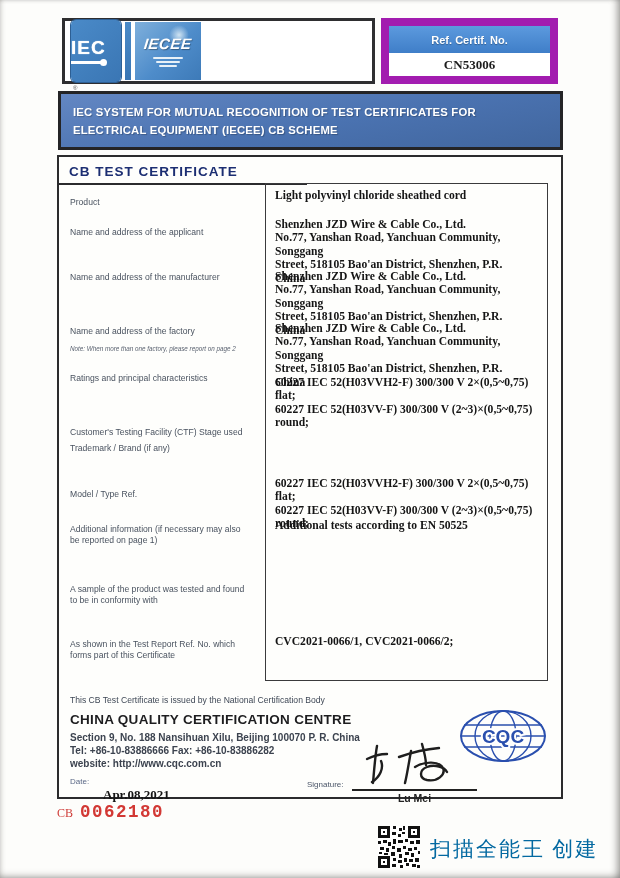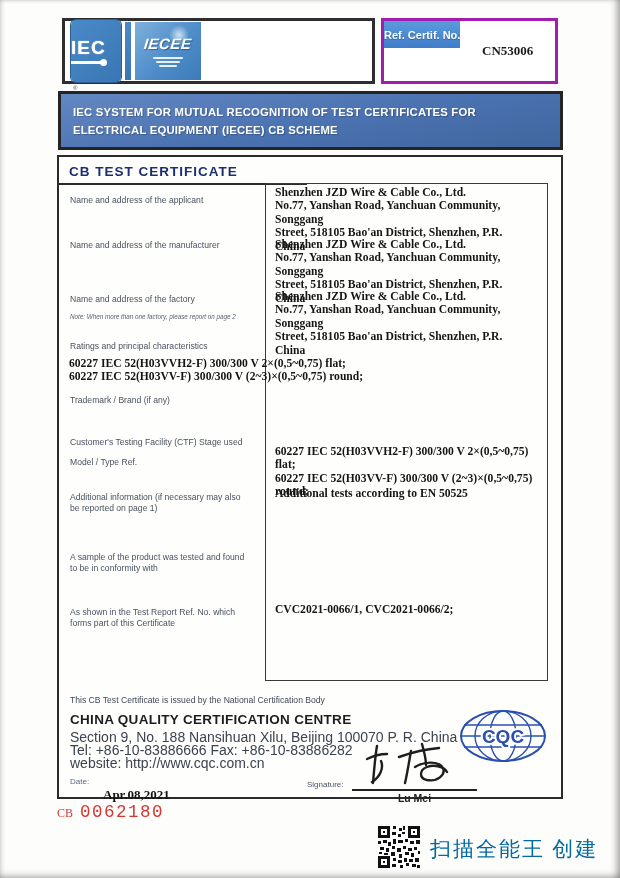--- a/index.html
+++ b/index.html
@@ -30,22 +30,22 @@
   .iecee-logo .bulb{position:absolute;top:3px;right:12px;width:20px;height:20px;border-radius:50%;
             background:radial-gradient(circle,#cfe3f2 0%,rgba(207,227,242,0) 70%);}
   .iecee-txt{color:#fff;font-weight:bold;font-style:italic;font-size:15px;letter-spacing:.5px;
             text-shadow:1px 1px 1px rgba(0,0,0,.35);transform:skewX(-6deg);z-index:1;}
   .iecee-lines{margin-top:5px;display:flex;flex-direction:column;align-items:center;gap:2px;z-index:1;}
   .iecee-lines i{display:block;height:2px;background:#e8f1f8;border-radius:1px;}
   .iecee-lines i:nth-child(1){width:30px;}
   .iecee-lines i:nth-child(2){width:24px;}
   .iecee-lines i:nth-child(3){width:18px;}
 
-  .ref-box{width:177px;height:66px;border:3px solid #a21caf;background:#fff;box-sizing:border-box;
-           display:flex;flex-direction:row;}
+  .ref-box{width:177px;height:66px;border:8px solid #a21caf;background:#fff;box-sizing:border-box;
+           display:flex;flex-direction:column;}
   .ref-head{height:27px;background:linear-gradient(180deg,#5c9ade,#3f7ec8);display:flex;
             align-items:center;justify-content:center;}
   .ref-head span{color:#fff;font-weight:bold;font-size:11px;text-shadow:0 1px 1px rgba(0,0,0,.3);}
   .ref-val{flex:1;display:flex;align-items:center;justify-content:center;
            font-family:"Liberation Serif",serif;font-weight:bold;font-size:13px;color:#1c1c1c;}
 
   
   .banner{position:absolute;left:58px;top:91px;width:505px;height:59px;box-sizing:border-box;
           border:3px solid #242426;background:linear-gradient(170deg,#6387c3 0%,#4a72b0 55%,#41669e 100%);
           padding:8px 12px 2px 12px;}
@@ -67,47 +67,47 @@
           font-size:8.6px;line-height:10.6px;color:#49525f;}
   .cell-v{flex:1;box-sizing:border-box;padding-left:10px;padding-right:26px;
           font-family:"Liberation Serif",serif;font-weight:bold;font-size:11.6px;
           line-height:13.4px;color:#151515;}
   .note{font-size:6.3px;color:#5a6270;font-style:italic;margin-top:7px;}
 
   .r1{height:32px;}  .r1 .cell-l{padding-top:14px;} .r1 .cell-v{padding-top:6px;}
   .r2{height:52px;}  .r2 .cell-l{padding-top:12px;} .r2 .cell-v{padding-top:3px;}
   .r3{height:52px;}  .r3 .cell-l{padding-top:5px;}  .r3 .cell-v{padding-top:3px;}
   .r4{height:52px;}  .r4 .cell-l{padding-top:7px;}  .r4 .cell-v{padding-top:3px;}
-  .r5{height:46px;flex-direction:column;}  .r5 .cell-l{padding-top:2px;}  .r5 .cell-v{padding-top:5px;}
+  .r5{height:46px;}  .r5 .cell-l{padding-top:2px;}  .r5 .cell-v{padding-top:5px;}
   .r6{height:42px;}  .r6 .cell-l{padding-top:10px;}
   .r7{height:16px;}  .r7 .cell-l{padding-top:10px;}
   .r8{height:34px;}  .r8 .cell-l{padding-top:14px;} .r8 .cell-v{padding-top:2px;}
   .r9{height:48px;}  .r9 .cell-l{padding-top:15px;} .r9 .cell-v{padding-top:10px;}
   .r10{height:70px;} .r10 .cell-l{padding-top:27px;} .r10 .cell-v{padding-top:10px;}
   .r11{height:54px;} .r11 .cell-l{padding-top:12px;} .r11 .cell-v{padding-top:8px;}
 
   
   .cert-footer{position:absolute;left:0;top:524px;width:100%;height:115px;}
   .issued-line{position:absolute;left:11px;top:14px;font-size:8.6px;color:#3f4856;}
   .cqcc-name{position:absolute;left:11px;top:31px;font-size:13.5px;font-weight:bold;color:#1d1d1f;letter-spacing:.3px;}
-  .cqcc-addr{position:absolute;left:11px;top:50px;font-size:14px;line-height:13px;color:#3c434f;font-weight:normal;}
+  .cqcc-addr{position:absolute;left:11px;top:50px;font-size:10px;line-height:13px;color:#3c434f;font-weight:bold;}
   .date-label{position:absolute;left:11px;top:96px;font-size:8px;color:#5a6886;}
   .date-value{position:absolute;left:44px;top:106px;font-family:"Liberation Serif",serif;
               font-weight:bold;font-size:13px;color:#151515;}
   .sig-label{position:absolute;left:248px;top:99px;font-size:8px;color:#4a5568;}
   .sig-line{position:absolute;left:293px;top:108px;width:125px;height:1.6px;background:#222;}
   .sig-draw{position:absolute;left:300px;top:58px;}
   .sig-name{position:absolute;left:293px;top:111px;width:125px;text-align:center;
             font-size:10.5px;font-weight:bold;color:#222;}
   .cqc-logo{position:absolute;left:398px;top:26px;}
 
   
   .cb-stamp{position:absolute;left:57px;top:802px;display:flex;align-items:baseline;gap:7px;}
   .cb-prefix{font-family:"Liberation Serif",serif;font-size:12px;color:#cf3a36;}
-  .cb-number{font-family:"Liberation Mono",monospace;font-weight:normal;font-size:17.5px;
+  .cb-number{font-family:"Liberation Mono",monospace;font-weight:bold;font-size:17.5px;
              letter-spacing:1.5px;color:#d23834;}
   .scan-block{position:absolute;left:378px;top:826px;display:flex;align-items:center;gap:10px;}
   .scan-text{font-size:21px;color:#0369a1;letter-spacing:2px;font-family:"Liberation Serif",serif;}
 </style>
 </head>
 <body>
 
 <div class="page">
 
   <div class="top-row">
@@ -142,20 +142,26 @@
 
   <div class="cert-box">
     <div class="cert-title">
       <span>CB TEST CERTIFICATE</span>
     </div>
     <div class="title-rule"></div>
     <div class="value-frame"></div>
 
     <div class="rows">
 
+      <div class="row r1">
+        <div class="cell-l"><span>Product</span></div>
+        <div class="cell-v">
+            <div>Light polyvinyl chloride sheathed cord</div>
+          </div>
+      </div>
 
       <div class="row r2">
         <div class="cell-l"><span>Name and address of the applicant</span></div>
         <div class="cell-v">
           <div>Shenzhen JZD Wire &amp; Cable Co., Ltd.</div>
           <div>No.77, Yanshan Road, Yanchuan   Community, Songgang</div>
           <div>Street, 518105 Bao'an District, Shenzhen, P.R. China</div>
         </div>
       </div>
 
@@ -181,27 +187,27 @@
       </div>
 
       <div class="row r5">
         <div class="cell-l"><span>Ratings and principal characteristics</span></div>
         <div class="cell-v">
           <div>60227 IEC 52(H03VVH2-F) 300/300 V 2×(0,5~0,75) flat;</div>
           <div>60227 IEC 52(H03VV-F) 300/300 V (2~3)×(0,5~0,75) round;</div>
         </div>
       </div>
 
+      <div class="row r7">
+        <div class="cell-l"><span>Customer's Testing Facility (CTF) Stage used</span></div>
+        <div class="cell-v"></div>
+      </div>
+
       <div class="row r6">
         <div class="cell-l"><span>Trademark / Brand (if any)</span></div>
-        <div class="cell-v"></div>
-      </div>
-
-      <div class="row r7">
-        <div class="cell-l"><span>Customer's Testing Facility (CTF) Stage used</span></div>
         <div class="cell-v"></div>
       </div>
 
       <div class="row r8">
         <div class="cell-l"><span>Model / Type Ref.</span></div>
         <div class="cell-v">
           <div>60227 IEC 52(H03VVH2-F) 300/300 V 2×(0,5~0,75) flat;</div>
           <div>60227 IEC 52(H03VV-F) 300/300 V (2~3)×(0,5~0,75) round;</div>
         </div>
       </div>

